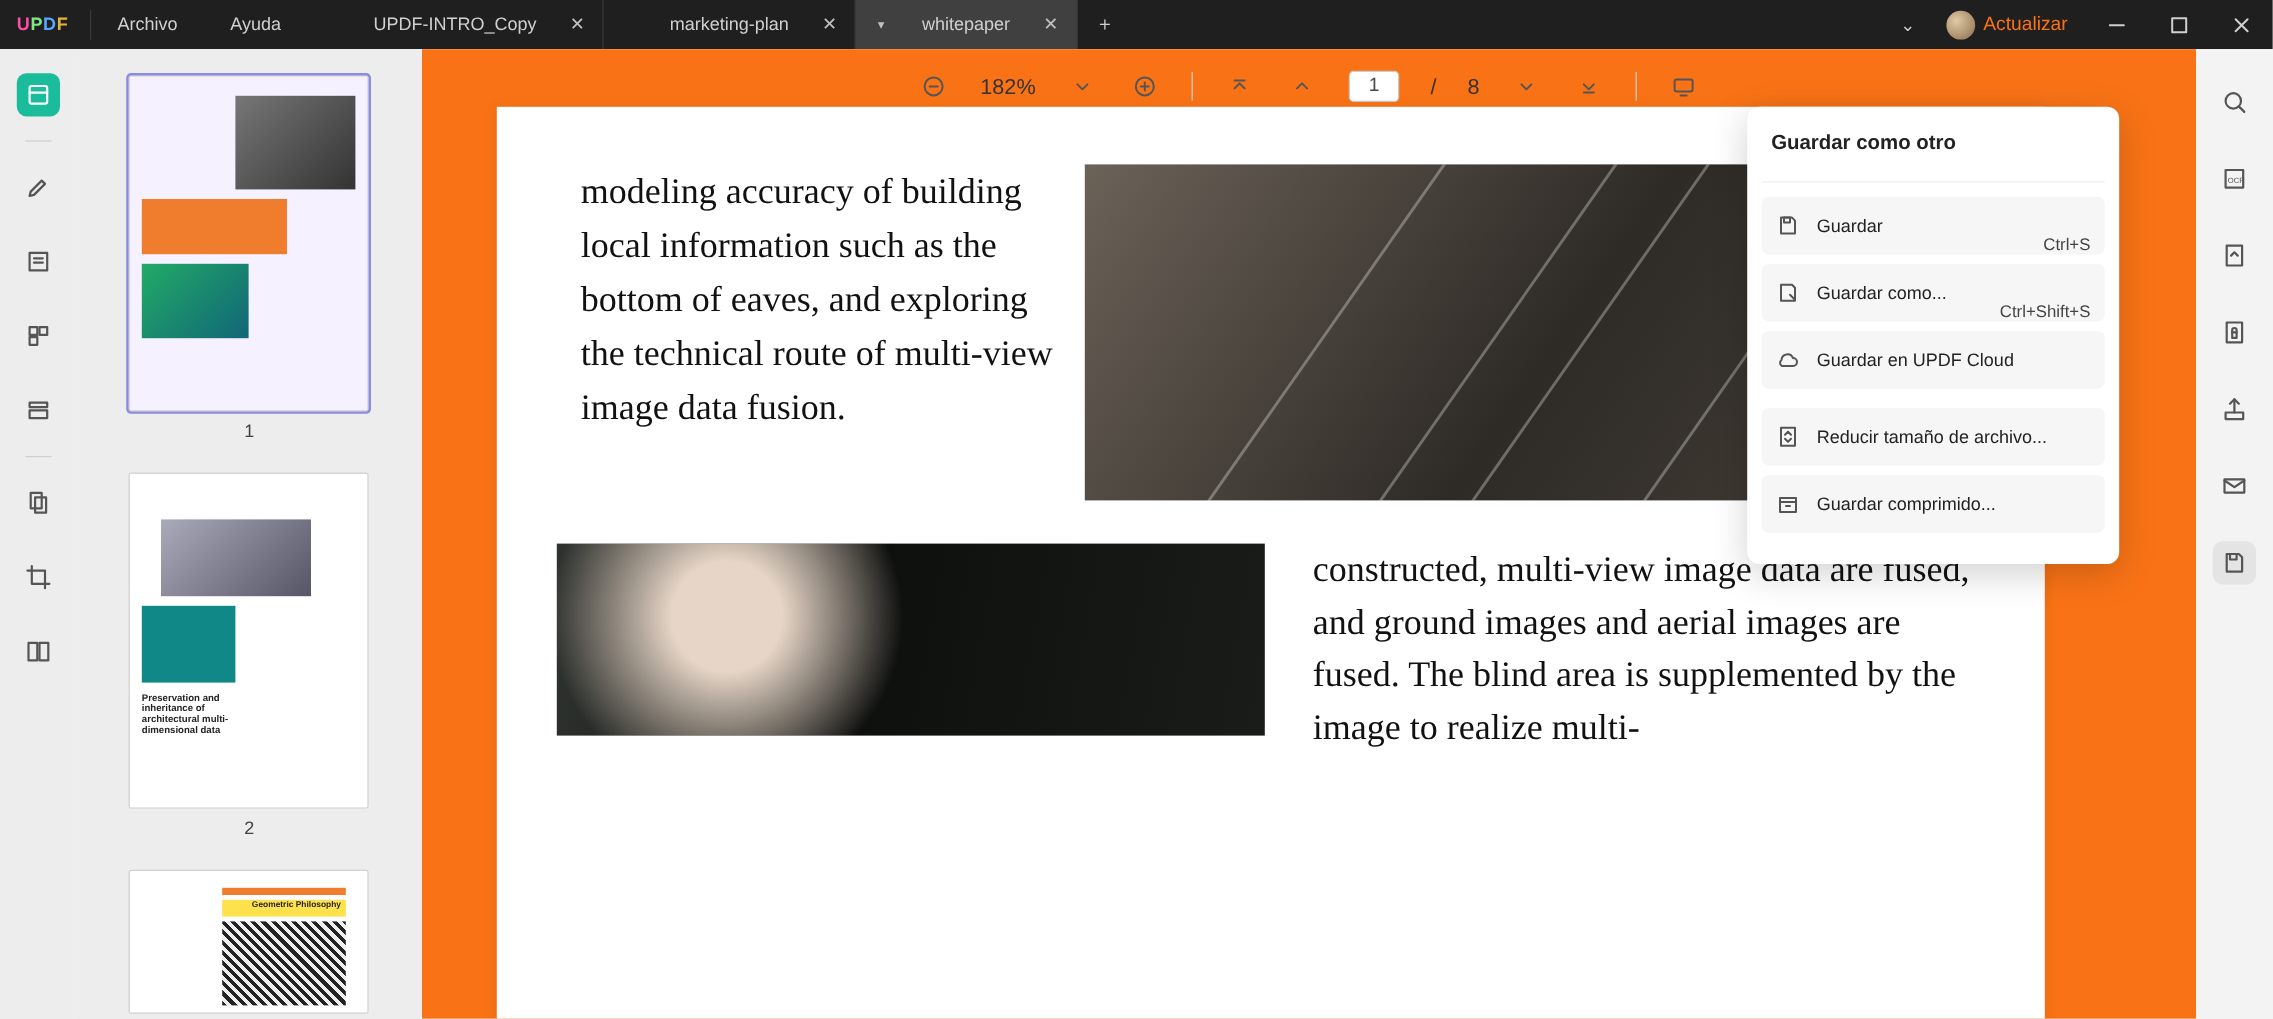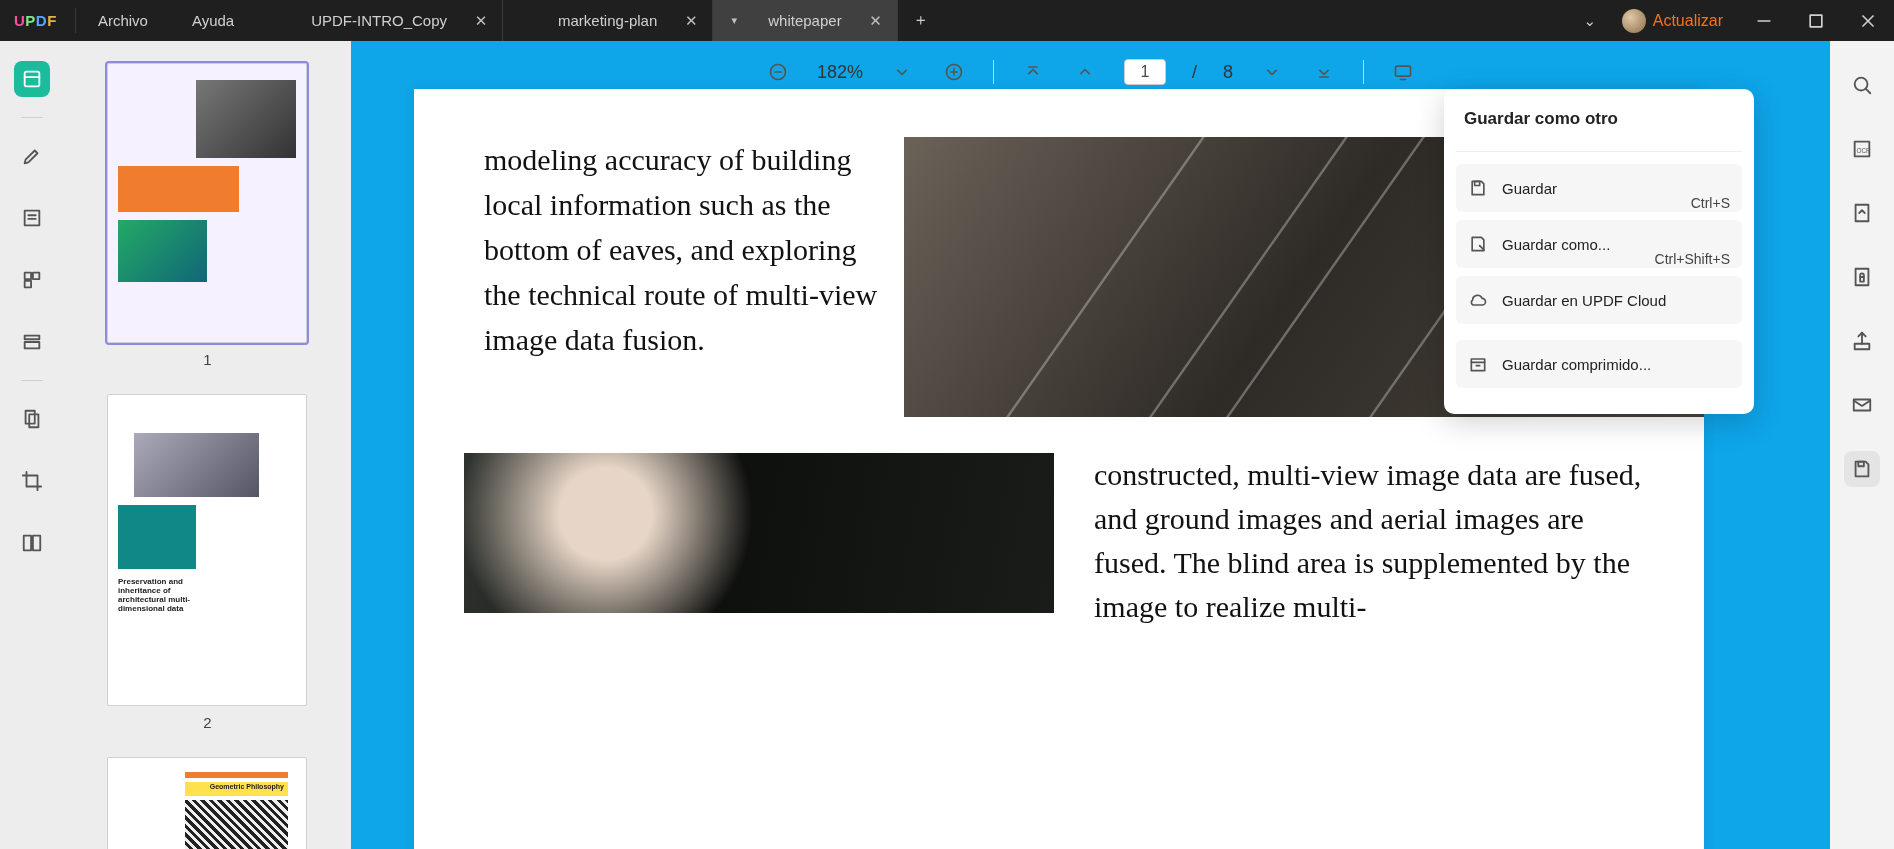--- a/index.html
+++ b/index.html
@@ -126,42 +126,42 @@
     margin-bottom:8px;
     border-radius:2px;
     position:relative;
     overflow:hidden;
   }
   .thumb.selected { outline:2px solid #8b8be0; outline-offset:0; background:#f5f1ff;}
   .thumb-num {
     text-align:center; font-size:15px; color:#444; margin-bottom:26px;
   }
   .th1 { height:280px; }
-  .th2 { height:312px; }
+  .th2 { height:280px; }
   .th3 { height:120px; }
   .th-preview { position:absolute; inset:10px; }
   .th-preview .orange { position:absolute; left:0; }
   .th1 .orange { top:92px; width:68%; height:46px; background:#ef7d2d; }
   .th1 .img-top { position:absolute; top:6px; right:0; width:56%; height:78px;
     background:linear-gradient(135deg,#777,#333); }
   .th1 .img-bot { position:absolute; top:146px; left:0; width:50%; height:62px;
     background:linear-gradient(135deg,#2a6,#167); }
   .th2 .teal { position:absolute; left:0; top:100px; width:44%; height:64px; background:#188; }
   .th2 .img { position:absolute; top:28px; left:16px; width:70%; height:64px;
     background:linear-gradient(135deg,#aab,#556); }
   .th3 .stripe { position:absolute; top:4px; right:8px; width:58%; height:6px; background:#ef7d2d;}
   .th3 .band { position:absolute; top:14px; right:8px; width:58%; height:14px; background:#ffe14d;}
   .th3 .wavy { position:absolute; top:32px; right:8px; width:58%; height:70px;
     background:repeating-linear-gradient(45deg,#222 0 3px,#eee 3px 6px);}
 
   
   .viewer {
     flex:1;
     position:relative;
-    background:#0ea5e9;
+    background:#f97316;
     overflow:hidden;
   }
   .viewer-inner {
     position:absolute;
     top:48px; bottom:-90px; 
     left:63px;
     width:1290px;
     background:#fff;
     box-shadow:0 0 12px rgba(0,0,0,.08);
     padding:48px 0 0 0;
@@ -265,21 +265,21 @@
     padding-top:26px;
     gap:28px;
   }
   .right-rail .rail-btn.active-soft {
     background:#e4e4e4;
   }
 
   
   .popover {
     position:absolute;
-    top:48px; right:76px;
+    top:48px; right:64px;
     width:310px;
     background:#fff;
     border-radius:10px;
     box-shadow:0 8px 30px rgba(0,0,0,.18);
     padding:14px 12px 18px;
     z-index:50;
   }
   .popover-title {
     font-size:17px; font-weight:600; color:#222;
     padding:6px 8px 16px;
@@ -552,20 +552,30 @@
             </svg>
         </span>
         <span class="lbl">Guardar en UPDF Cloud</span>
       </div>
 
       <div class="pop-gap"></div>
 
       <div class="pop-item">
         <span class="pop-icon">
           <svg viewBox="0 0 24 24">
+              <rect x="5" y="3" width="14" height="18"></rect>
+              <polyline points="9 10 12 7 15 10"></polyline>
+              <polyline points="9 14 12 17 15 14"></polyline>
+            </svg>
+        </span>
+        <span class="lbl">Reducir tamaño de archivo...</span>
+      </div>
+      <div class="pop-item">
+        <span class="pop-icon">
+          <svg viewBox="0 0 24 24">
               <rect x="4" y="6" width="16" height="14"></rect>
               <line x1="4" y1="10" x2="20" y2="10"></line>
               <line x1="10" y1="14" x2="14" y2="14"></line>
             </svg>
         </span>
         <span class="lbl">Guardar comprimido...</span>
       </div>
     </div>
   </div>
 

